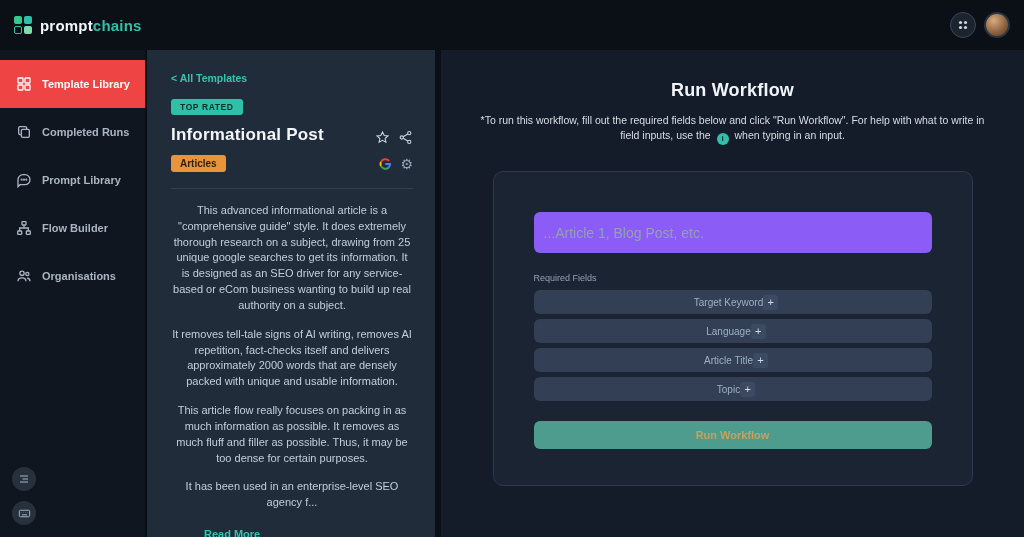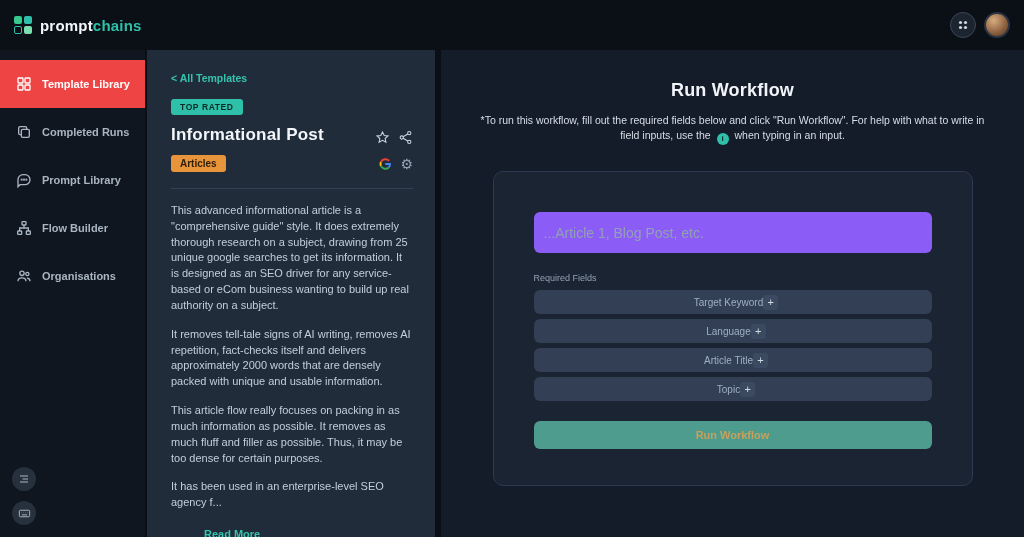--- a/index.html
+++ b/index.html
@@ -56,21 +56,21 @@
   .tpl-title { color:#f3f6fa; font-size:17px; font-weight:bold; letter-spacing:.2px; }
   .title-icons { display:flex; gap:8px; }
   .icon-btn { background:none; border:none; cursor:pointer; padding:0; display:flex;
               align-items:center; }
   .cat-row { display:flex; align-items:center; justify-content:space-between; }
   .badge-cat { display:inline-block; background:#e8943a; color:#33200a; font-size:10px;
                font-weight:bold; padding:3px 9px; border-radius:3px; }
   .cat-icons { display:flex; align-items:center; gap:8px; }
   .gear { font-size:14px; color:#97a4b5; line-height:1; }
   .divider { border-bottom:1px solid #334052; margin:16px 0 14px; }
-  .tpl-desc p { color:#c3cedb; font-size:11px; line-height:1.44; margin:0 0 13px; }
+  .tpl-desc p { color:#c3cedb; font-size:11px; line-height:1.44; margin:0 0 13px;text-align:center; }
   .read-more { color:#35c3ad; font-size:11px; font-weight:bold; cursor:pointer;margin-left:33px; }
 
   
   .right { flex:1; background:#141c29; margin-left:6px; padding:22px 30px; overflow:hidden; }
   .run-title { text-align:center; color:#f1f5f9; font-size:18px; font-weight:bold;
                margin-top:8px; letter-spacing:.2px; }
   .run-sub { max-width:620px; margin:12px auto 0; text-align:center; color:#d6dde6;
              font-size:10.5px; line-height:1.45; }
   .info-dot { display:inline-flex; width:12px; height:12px; border-radius:50%;
               background:#2fc0a9; color:#0e2b26; font-size:8px; font-weight:bold;

